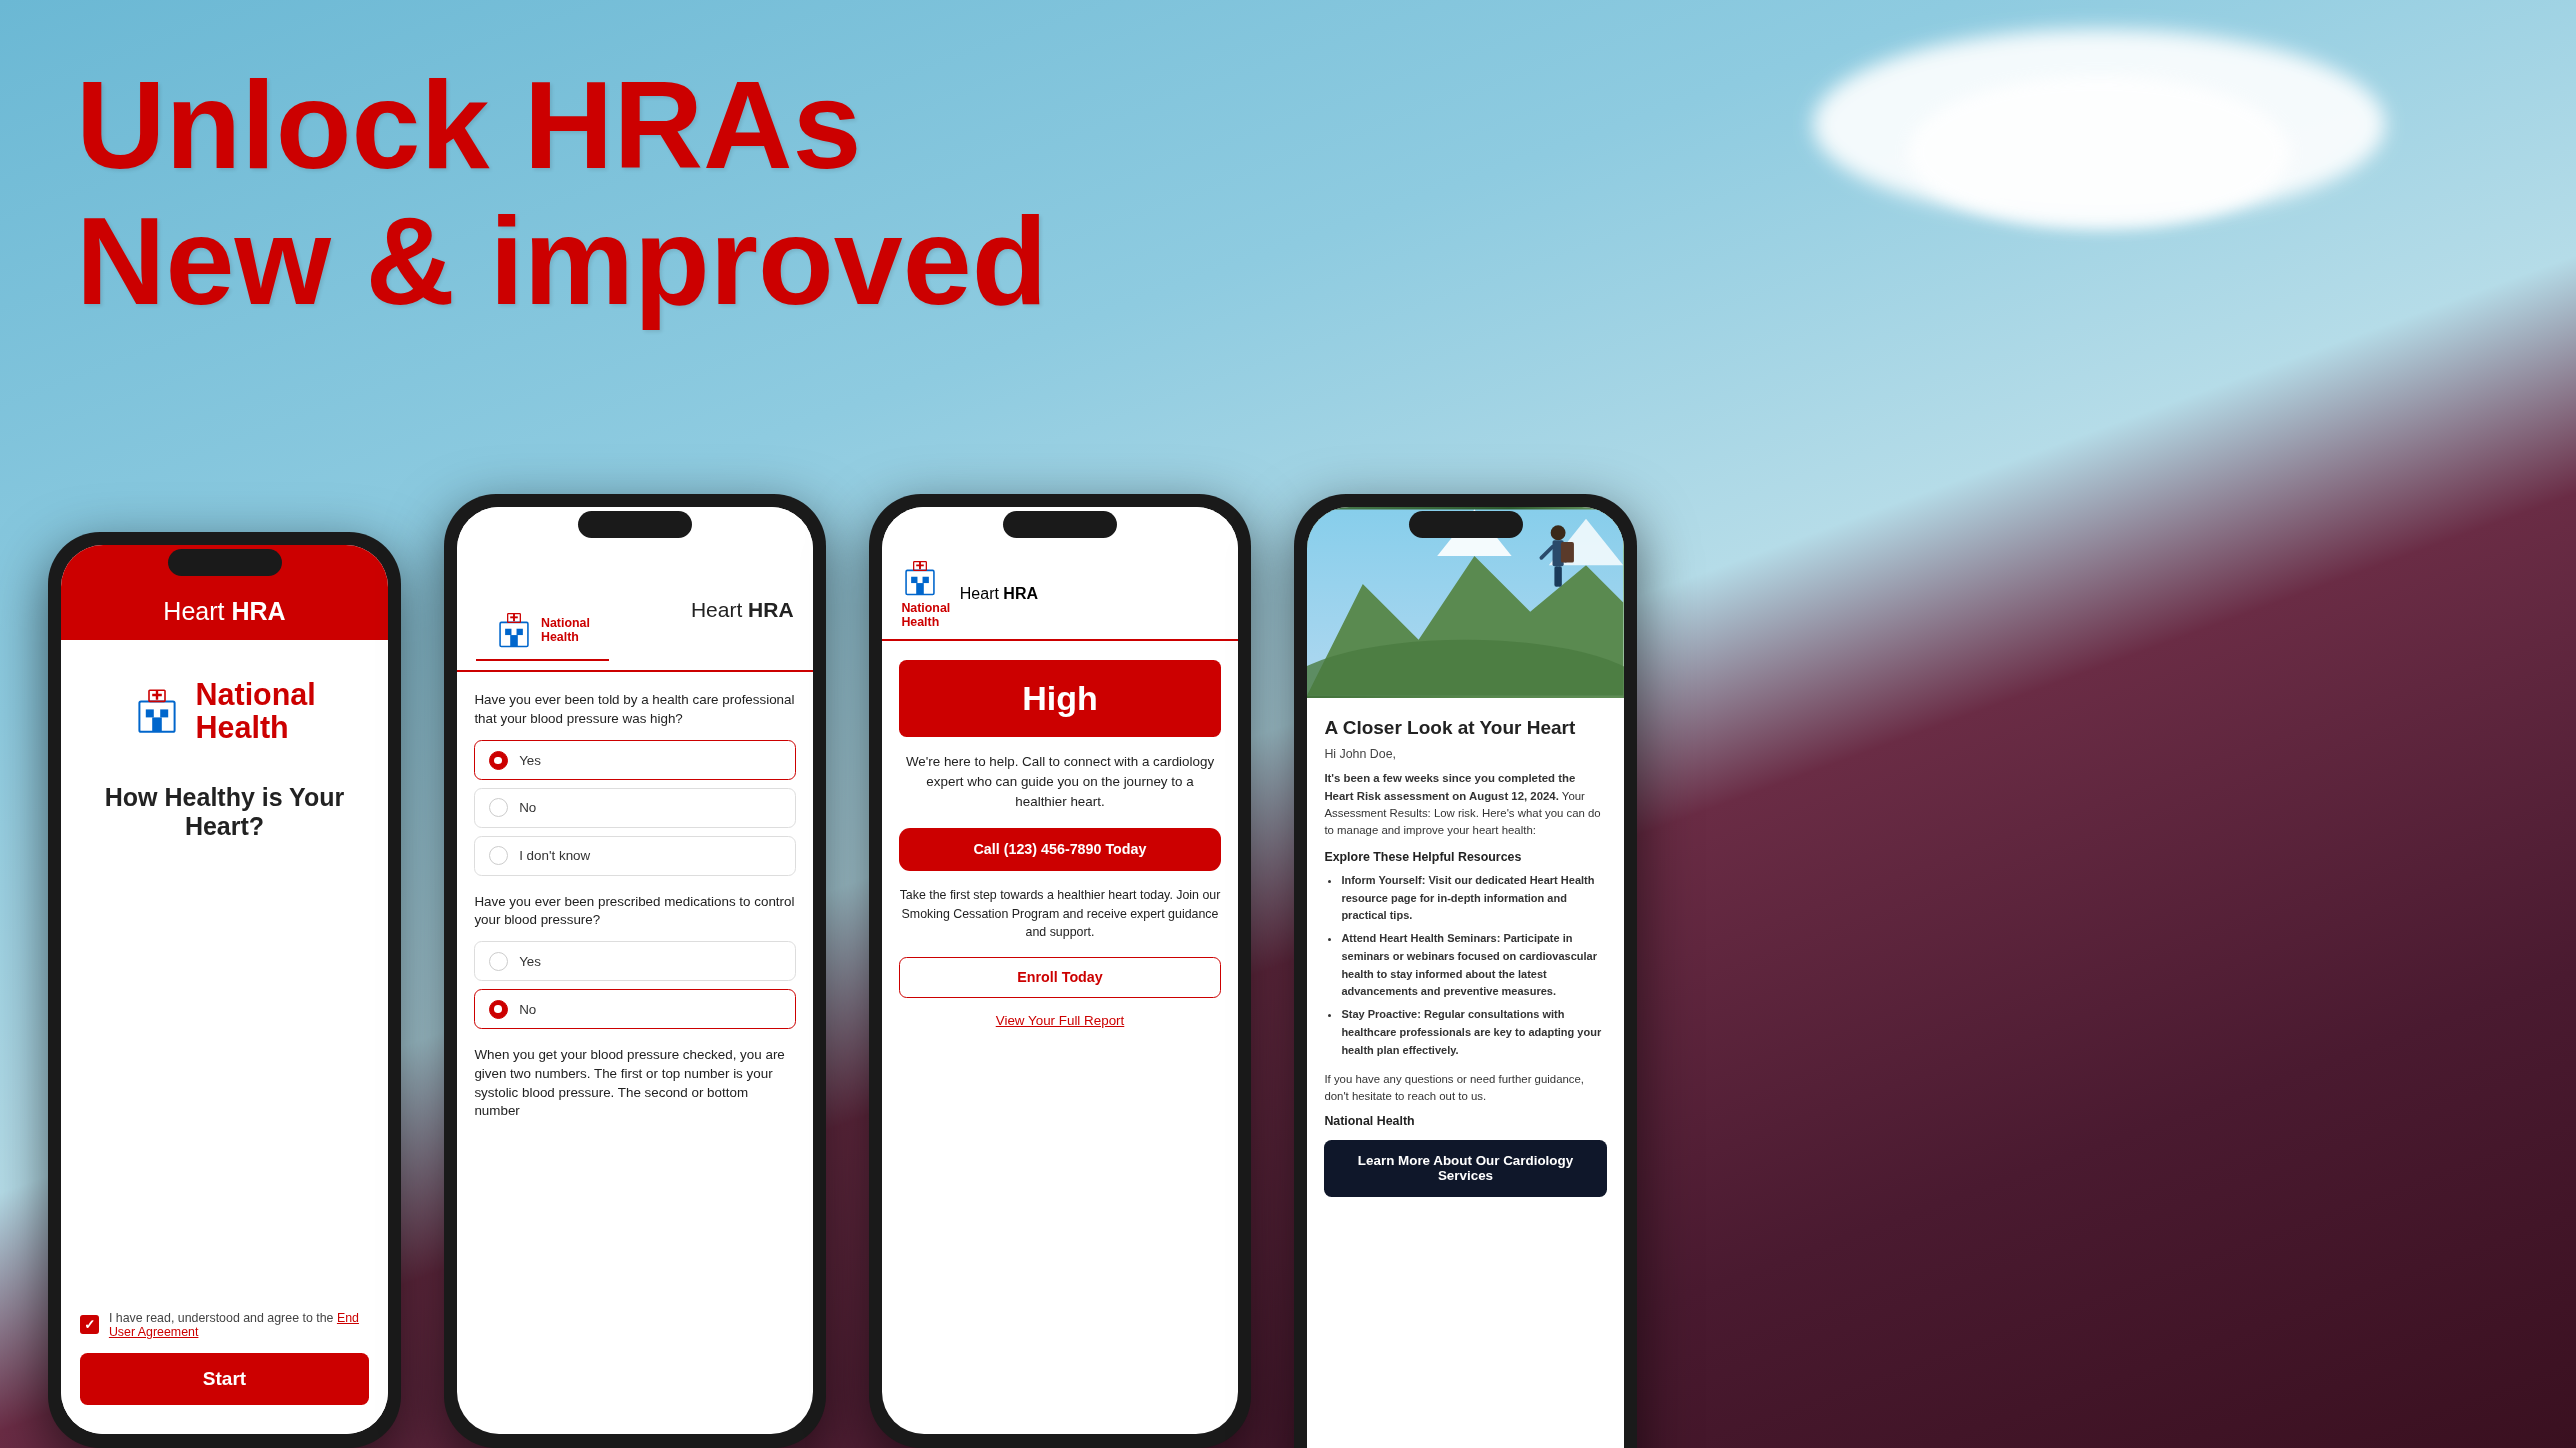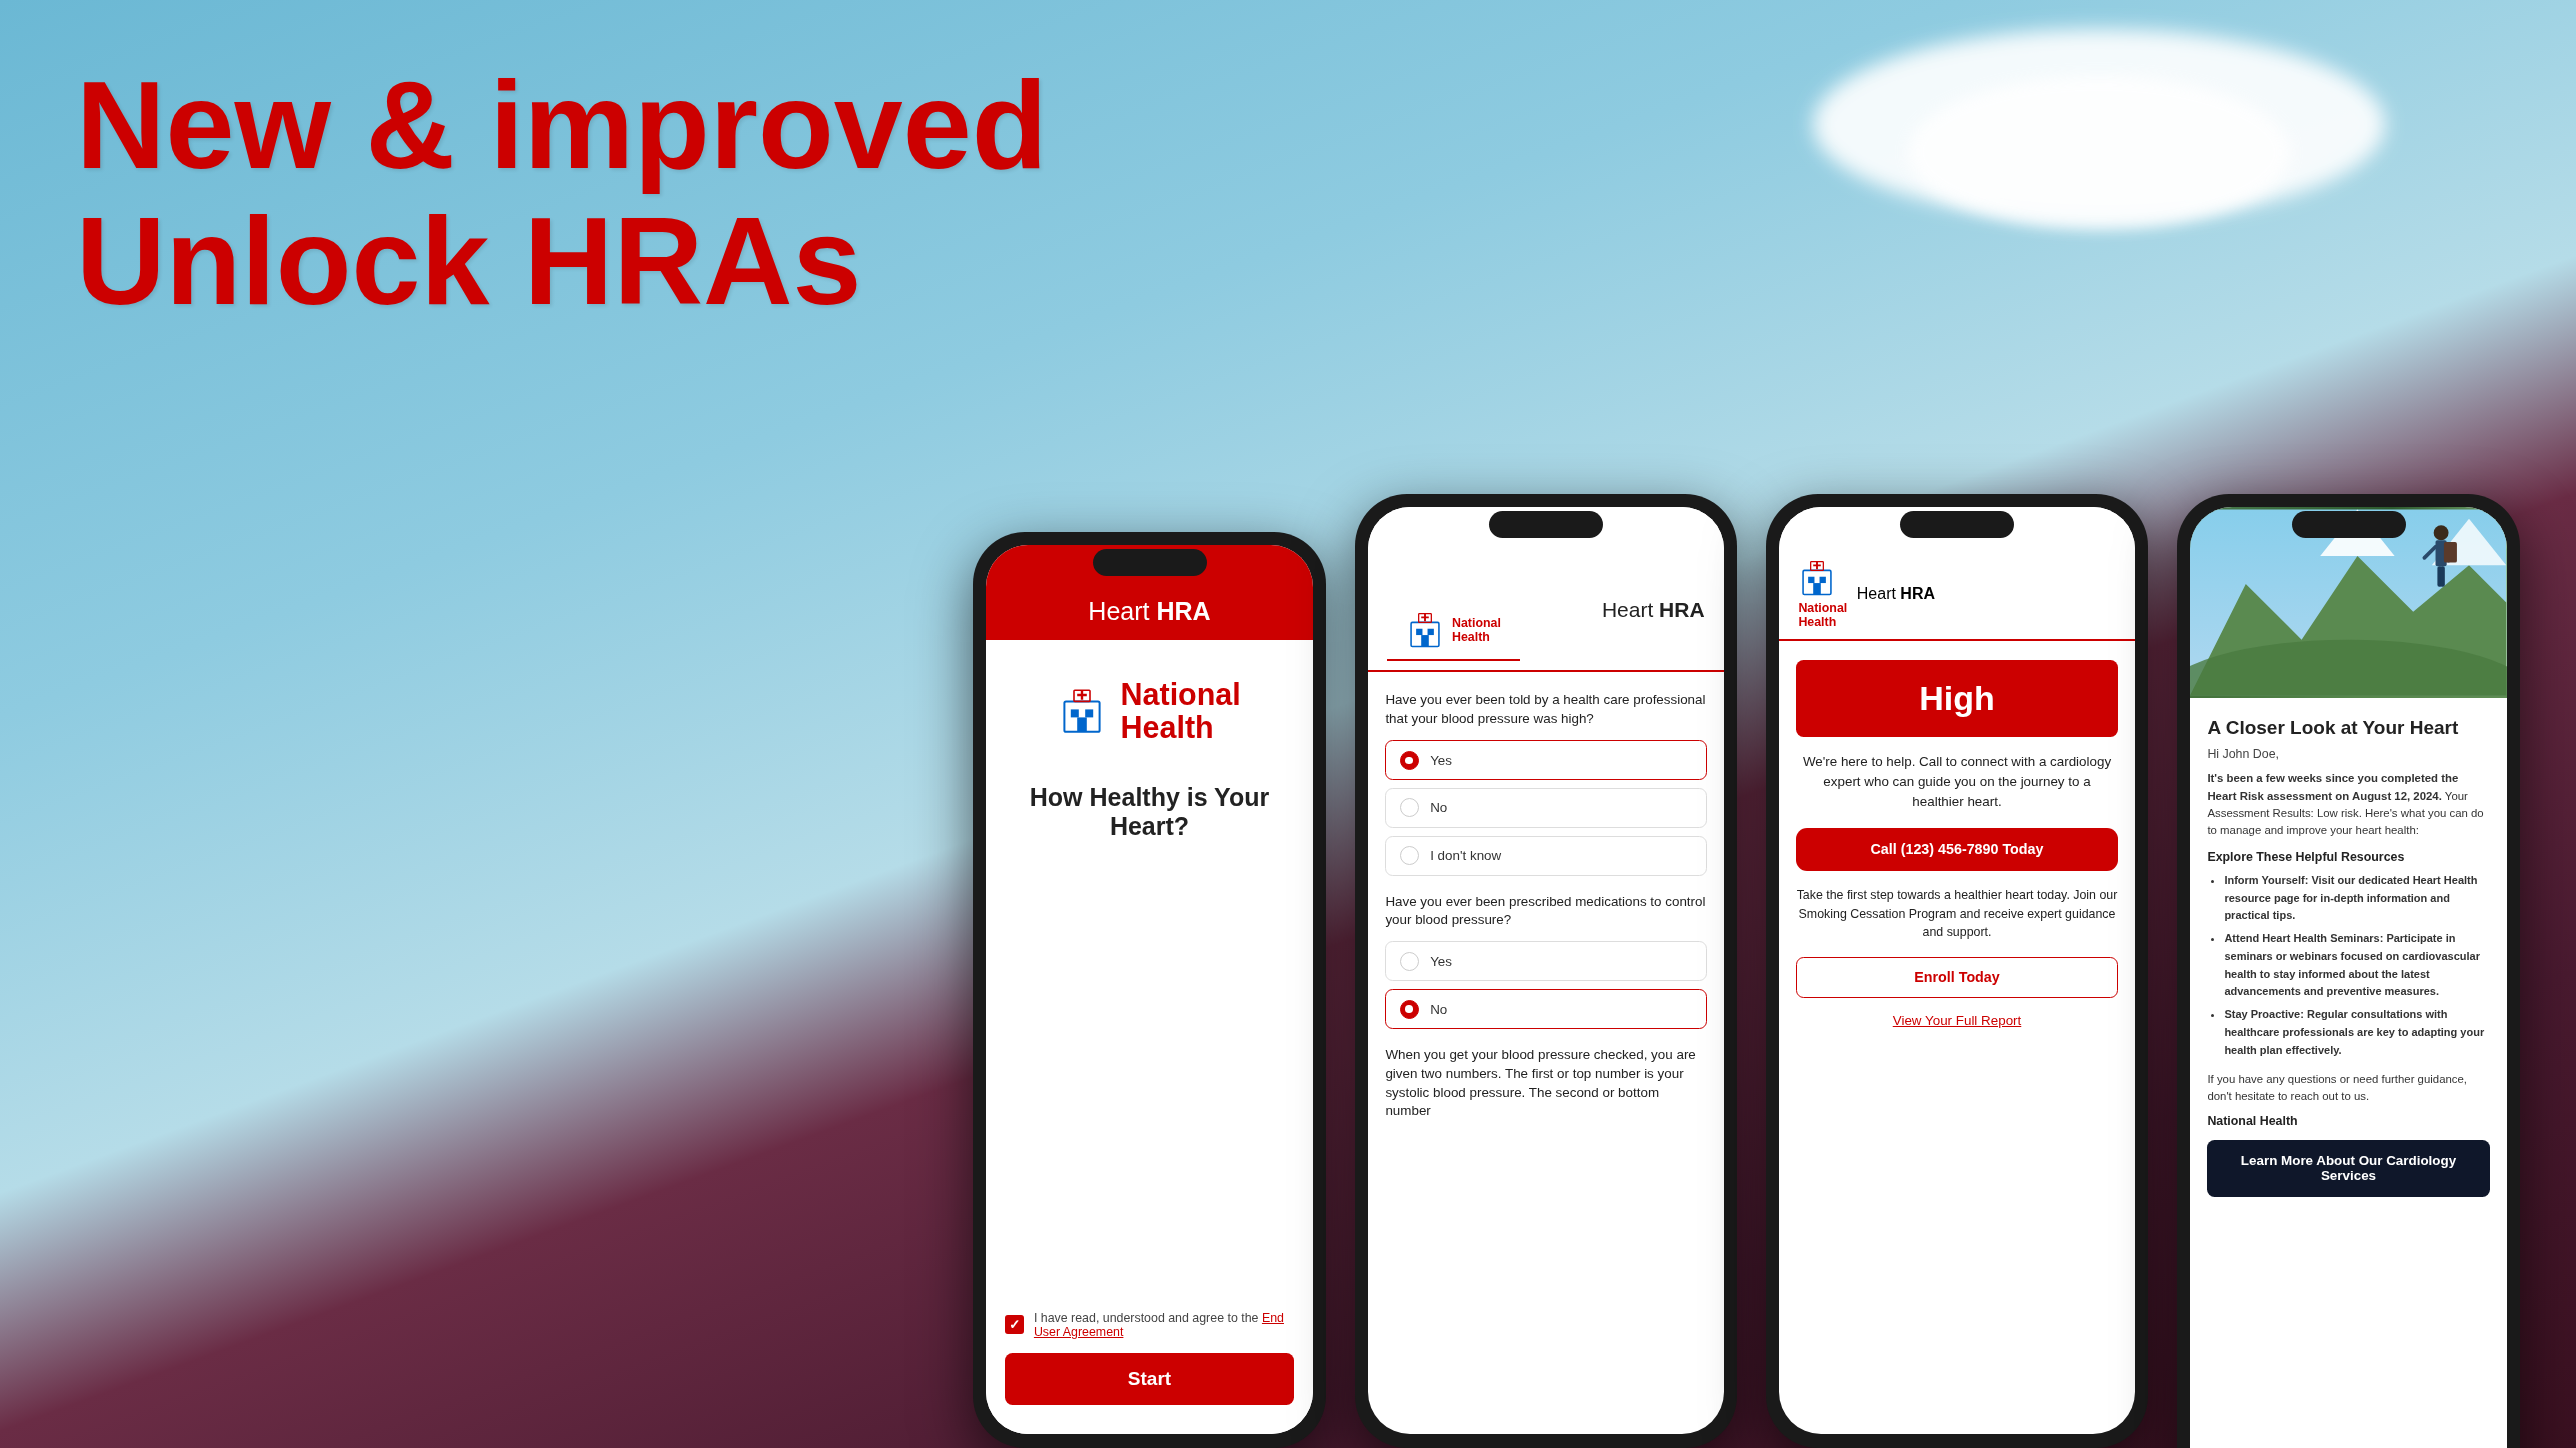--- a/index.html
+++ b/index.html
@@ -63,22 +63,22 @@
     }
 
     
     .phones-container {
       position: absolute;
       bottom: 0;
       left: 48px;
       right: 56px;
       display: flex;
       align-items: flex-end;
-      justify-content: flex-end;
-      gap: 29px;
+      justify-content: flex-start;
+      gap: 43px;
       z-index: 5;
     }
 
     
     .phone {
       background: #1a1a1a;
       border-radius: 52px;
       position: relative;
       box-shadow: 0 19px 57px rgba(0,0,0,0.6);
       overflow: hidden;
@@ -482,22 +482,22 @@
     }
   </style>
 </head>
 <body>
 
 <div class="bg-sky"></div>
 <div class="cloud"></div>
 <div class="cloud2"></div>
 
 <div class="headline">
+  <h1>Unlock HRAs</h1>
   <h1>New &amp; improved</h1>
-  <h1>Unlock HRAs</h1>
 </div>
 
 <div class="phones-container">
 
   <div class="phone phone1">
     <div class="phone-notch"></div>
     <div class="phone-screen">
       <div class="phone1-header">
         <span class="title">
           <span style="font-weight:300">Heart </span><strong>HRA</strong>

